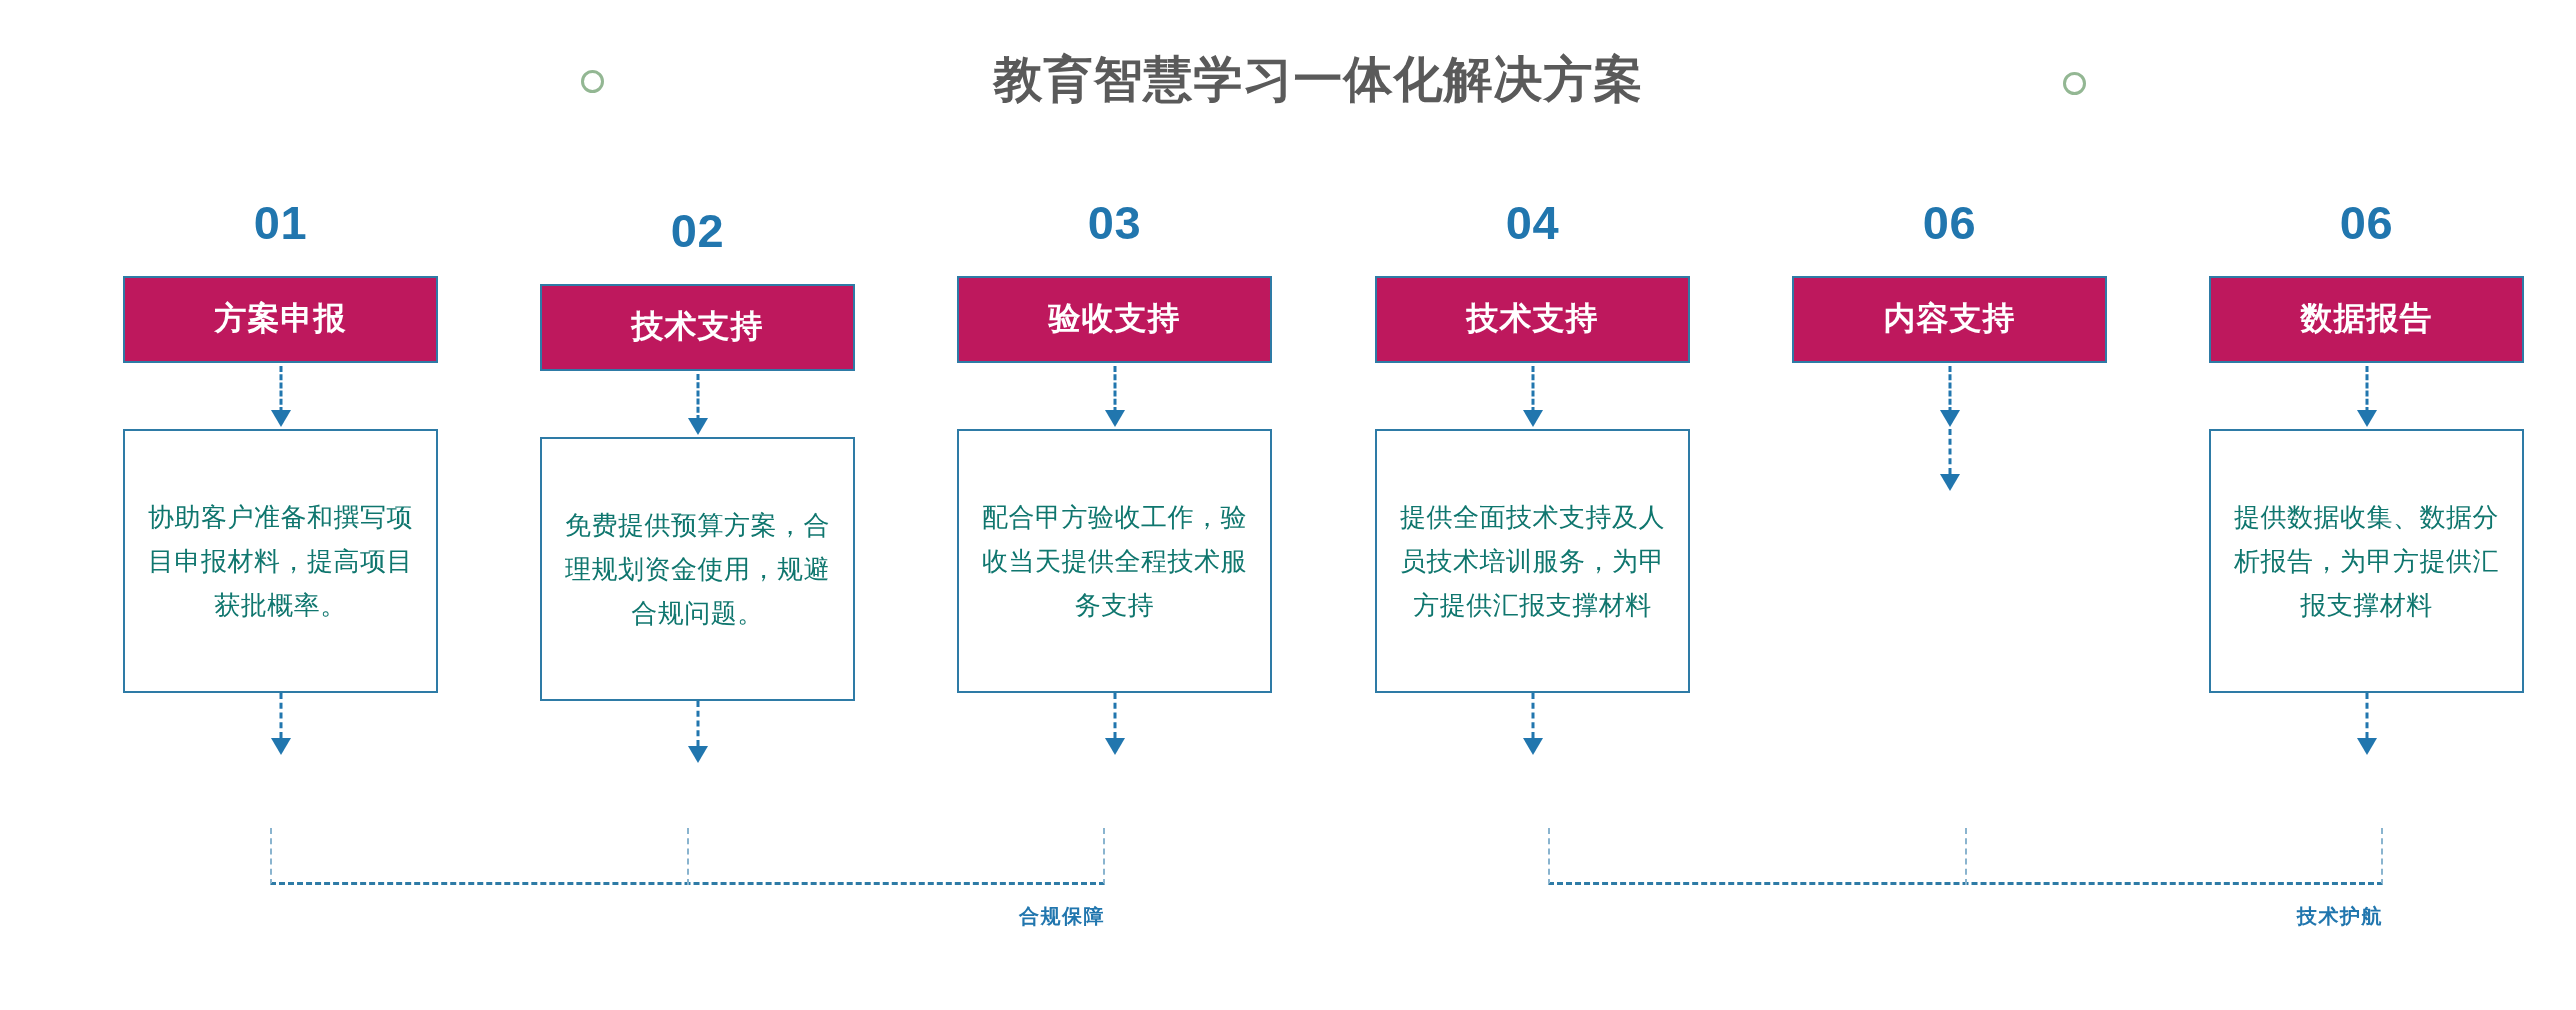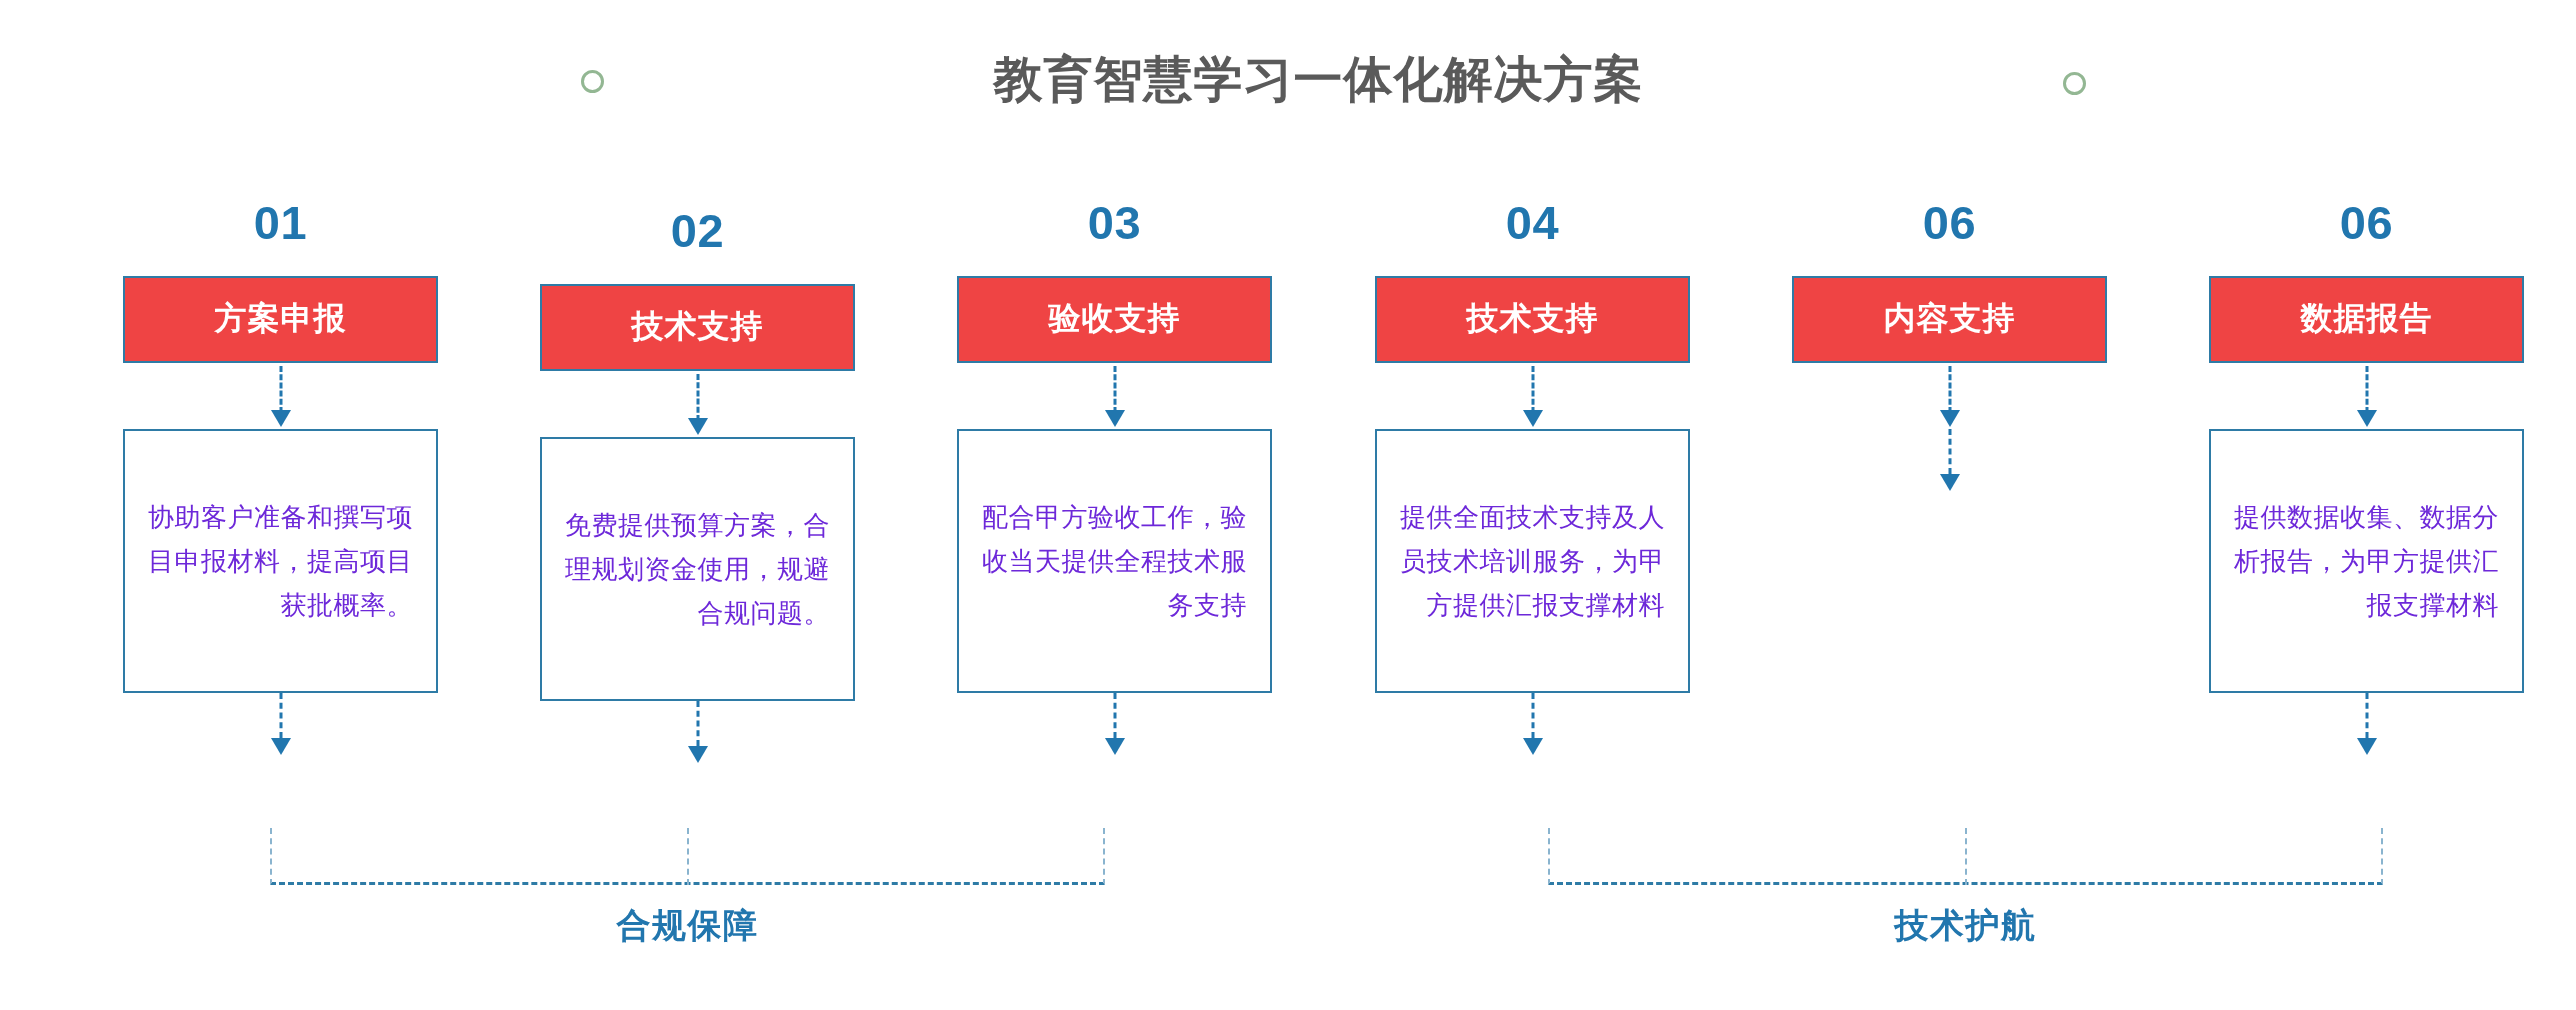--- a/index.html
+++ b/index.html
@@ -78,21 +78,21 @@
     font-size: 47px;
     font-weight: bold;
     color: #2176ae;
     line-height: 54px;
     letter-spacing: 0.5px;
   }
 
   .green-box {
     margin-top: 21.6px;
     height: 87px;
-    background: #ef4444;
+    background: #be185d;
     border: 2.6px solid #2e7ba6;
     display: flex;
     align-items: center;
     justify-content: center;
   }
   .green-box-label {
     font-size: 32px;
     font-weight: bold;
     color: #ffffff;
     letter-spacing: 1px;
@@ -130,23 +130,23 @@
     height: 264px;
     background: #ffffff;
     border: 2.1px solid #2e7ba6;
     padding: 24px 23px;
     display: flex;
     align-items: center;
   }
   .desc-text {
     font-size: 26px;
     line-height: 44px;
-    color: #6d28d9;
+    color: #0f766e;
     letter-spacing: 0.5px;
-    text-align: right;
+    text-align: center;
     width: 100%;
   }
 
   
   .arrow-low {
     position: relative;
     height: 67px;
     width: 100%;
   }
   .arrow-low .shaft {
@@ -187,22 +187,22 @@
     height: 57px;
     border-left: 2.6px dashed #8ab4cf;
   }
   .stub-0 { left: 687px; top: 828px; }
   .stub-1 { left: 1965px; top: 828px; }
 
   .bracket-label {
     position: absolute;
     top: 903px;
     width: 835px;
-    text-align: center;
-    font-size: 34px;
+    text-align: right;
+    font-size: 20px;
     font-weight: bold;
     color: #2176ae;
     letter-spacing: 1.5px;
     white-space: nowrap;
   }
   .bracket-label-0 { left: 270px; }
   .bracket-label-1 { left: 1548px; }
 </style>
 </head>
 <body>

